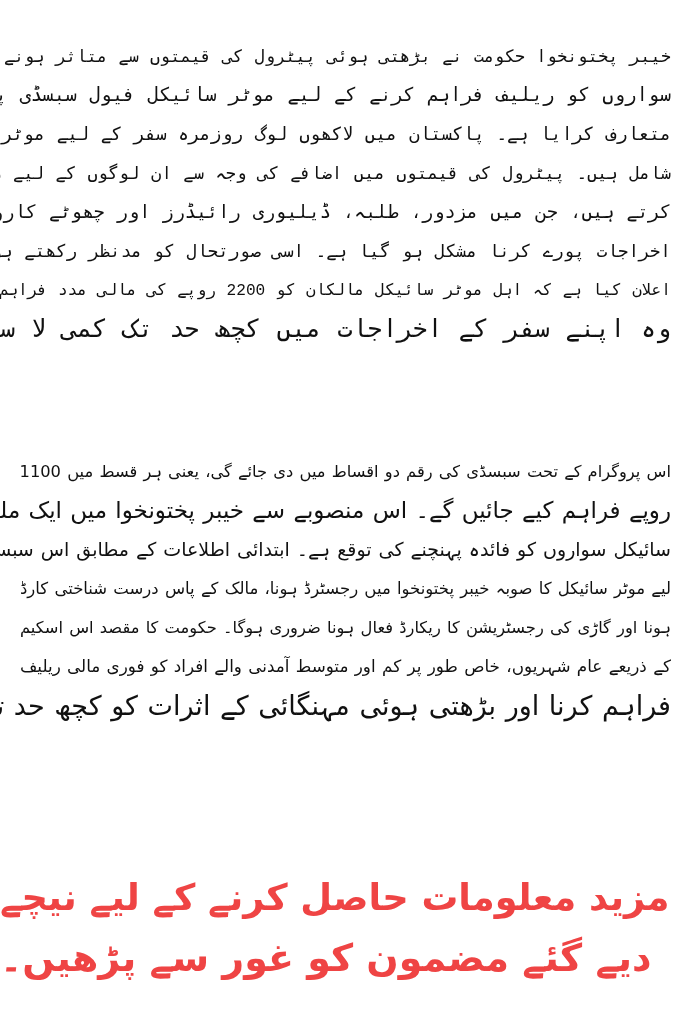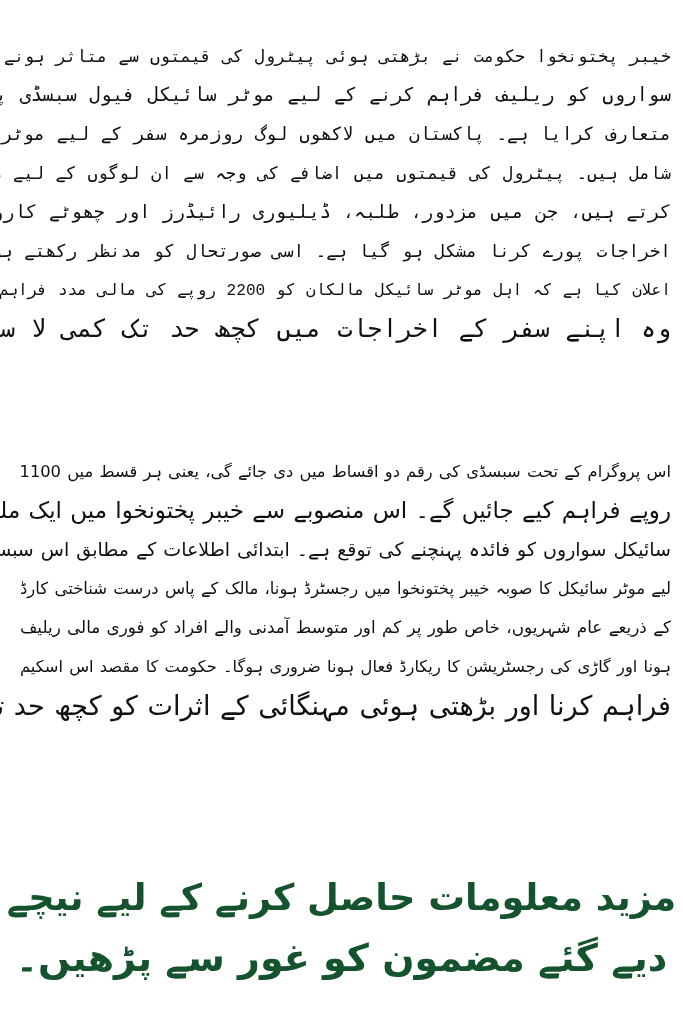--- a/index.html
+++ b/index.html
@@ -41,27 +41,27 @@
       text-align: left;
       text-align-last: center;
     }
     #para1 { position: absolute; top: 38px; left: 12px; right: 12px; font-family: Liberation Mono, monospace; }
     #para2 { position: absolute; top: 452px; left: 20px; right: 12px; }
     .cta {
       position: absolute;
       top: 868px;
       left: 0;
       right: 0;
-      text-align: center;
+      text-align: left;
       direction: rtl;
       font-family: "DejaVu Sans", sans-serif;
       font-weight: bold;
       font-size: 38px;
       line-height: 60px;
-      color: #14532d;
+      color: #ef4444;
       letter-spacing: 0;
     }
     .cta .line { display: block; white-space: nowrap; }
   </style>
 </head>
 <body>
 
 <div class="page">
 
   <div class="para" id="para1">
@@ -73,22 +73,22 @@
     <span class="line" style="display: block; font-size: 17.6647px;">اخراجات پورے کرنا مشکل ہو گیا ہے۔ اسی صورتحال کو مدنظر رکھتے ہوئے حکومت نے</span>
     <span class="line" style="display: block; font-size: 16.1455px;">اعلان کیا ہے کہ اہل موٹر سائیکل مالکان کو 2200 روپے کی مالی مدد فراہم کی جائے گی تاکہ</span>
     <span class="line last" style="display: block;">وہ اپنے سفر کے اخراجات میں کچھ حد تک کمی لا سکیں۔</span>
   </div>
 
   <div class="para" id="para2">
     <span class="line" style="display: block; font-size: 16.3086px;">اس پروگرام کے تحت سبسڈی کی رقم دو اقساط میں دی جائے گی، یعنی ہر قسط میں 1100</span>
     <span class="line" style="display: block; font-size: 23px;">روپے فراہم کیے جائیں گے۔ اس منصوبے سے خیبر پختونخوا میں ایک ملین سے زائد موٹر</span>
     <span class="line" style="display: block; font-size: 19px;">سائیکل سواروں کو فائدہ پہنچنے کی توقع ہے۔ ابتدائی اطلاعات کے مطابق اس سبسڈی کے</span>
     <span class="line" style="display: block; font-size: 16.4918px;">لیے موٹر سائیکل کا صوبہ خیبر پختونخوا میں رجسٹرڈ ہونا، مالک کے پاس درست شناختی کارڈ</span>
+    <span class="line" style="display: block; font-size: 16.3086px;">ہونا اور گاڑی کی رجسٹریشن کا ریکارڈ فعال ہونا ضروری ہوگا۔ حکومت کا مقصد اس اسکیم</span>
     <span class="line" style="display: block; font-size: 16.7833px;">کے ذریعے عام شہریوں، خاص طور پر کم اور متوسط آمدنی والے افراد کو فوری مالی ریلیف</span>
-    <span class="line" style="display: block; font-size: 16.3086px;">ہونا اور گاڑی کی رجسٹریشن کا ریکارڈ فعال ہونا ضروری ہوگا۔ حکومت کا مقصد اس اسکیم</span>
     <span class="line last" style="display: block; font-size: 27px;">فراہم کرنا اور بڑھتی ہوئی مہنگائی کے اثرات کو کچھ حد تک کم کرنا ہے۔</span>
   </div>
 
   <div class="cta">
     <span class="line" style="display: block; font-size: 36.7026px;">مزید معلومات حاصل کرنے کے لیے نیچے</span>
     <span class="line" style="display: block;">دیے گئے مضمون کو غور سے پڑھیں۔</span>
   </div>
 
 </div>
 

